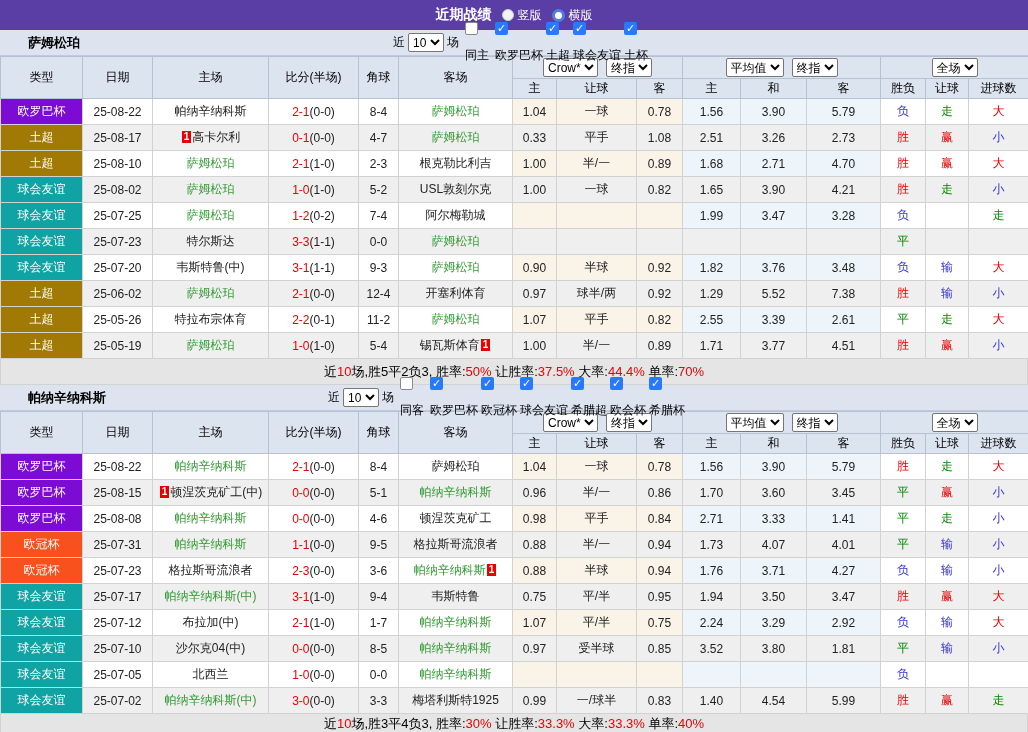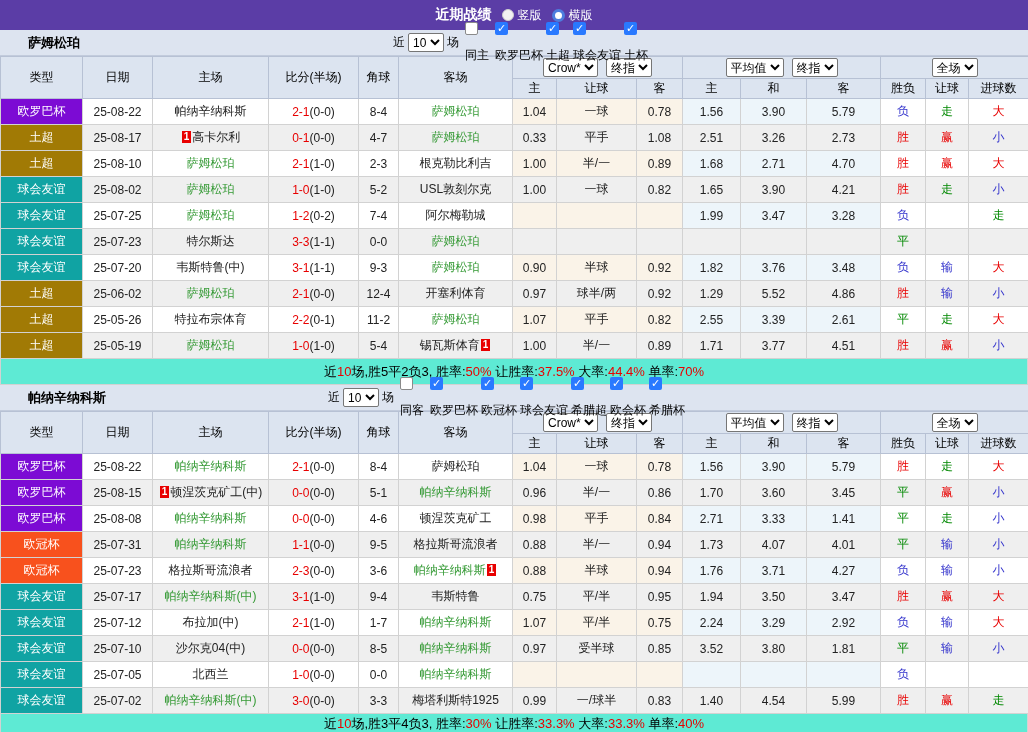--- a/index.html
+++ b/index.html
@@ -37,21 +37,21 @@
   .gsel select { height:19px; font-size:12px; border:1px solid #767676; border-radius:2px; background:#fff; }
   .grid td { border:1px solid #d2d2d2; height:26px; text-align:center; color:#222; background:#fff; overflow:hidden; white-space:nowrap; }
   .grid tr.even td { background:#efefef; }
   .grid tr.odd td.hcell { background:#faf3e8; }
   .grid tr.odd td.acell { background:#edf5fa; }
   .grid td.type { color:#fff; font-size:12px; }
   .grid td.team .focus { color:#339933; }
   .scoreMain { color:#e80000; }
   .card { display:inline-block; background:#e80000; color:#fff; font-size:10px; font-weight:bold; line-height:12px; padding:0 2px; margin:0 1px; vertical-align:1px; }
 
-  .summary { height:26px; line-height:25px; text-align:center; font-size:13px; color:#000; background:#5eead4; border:1px solid #d2d2d2; border-top:none; }
+  .summary { height:26px; line-height:25px; text-align:center; font-size:13px; color:#000; background:#e5e5e5; border:1px solid #d2d2d2; border-top:none; }
   .summary.s1 { height:20px; line-height:19px; }
   .summary .red { color:#e80000; }
 </style>
 </head>
 <body>
 
 <div class="page">
 
   <div class="topbar">
     <span class="title">近期战绩</span>
@@ -277,21 +277,21 @@
           <td class="date">25-06-02</td>
           <td class="team"><span class="focus">萨姆松珀</span></td>
           <td class="score"><span class="scoreMain">2-1</span><span class="half">(0-0)</span></td>
           <td class="corner">12-4</td>
           <td class="team"><span>开塞利体育</span></td>
           <td class="hcell">0.97</td>
           <td class="hcell">球半/两</td>
           <td class="hcell">0.92</td>
           <td class="acell">1.29</td>
           <td class="acell">5.52</td>
-          <td class="acell">4.86</td>
+          <td class="acell">7.38</td>
           <td class="rcell" style="color: rgb(232, 0, 0);">胜</td>
           <td class="rcell" style="color: rgb(51, 51, 204);">输</td>
           <td class="rcell" style="color: rgb(51, 51, 204);">小</td>
         </tr>
         <tr class="odd">
           <td class="type" style="background: rgb(161, 122, 5);">土超</td>
           <td class="date">25-05-26</td>
           <td class="team"><span>特拉布宗体育</span></td>
           <td class="score"><span class="scoreMain">2-2</span><span class="half">(0-1)</span></td>
           <td class="corner">11-2</td>

